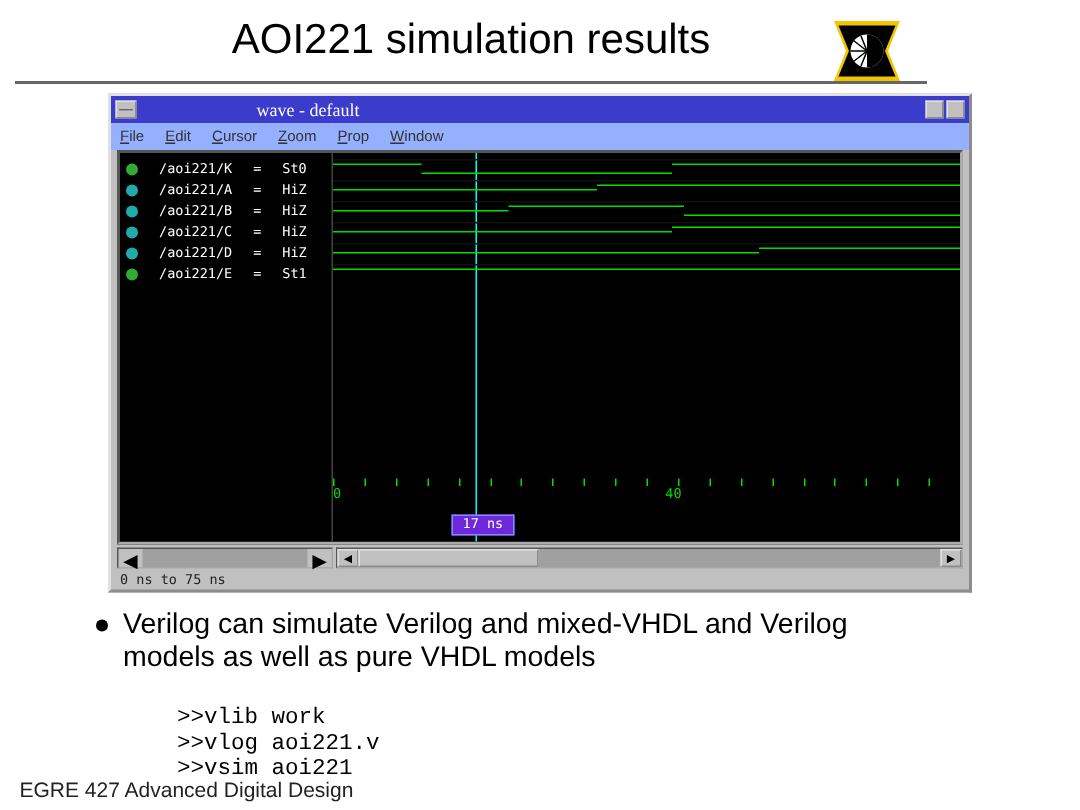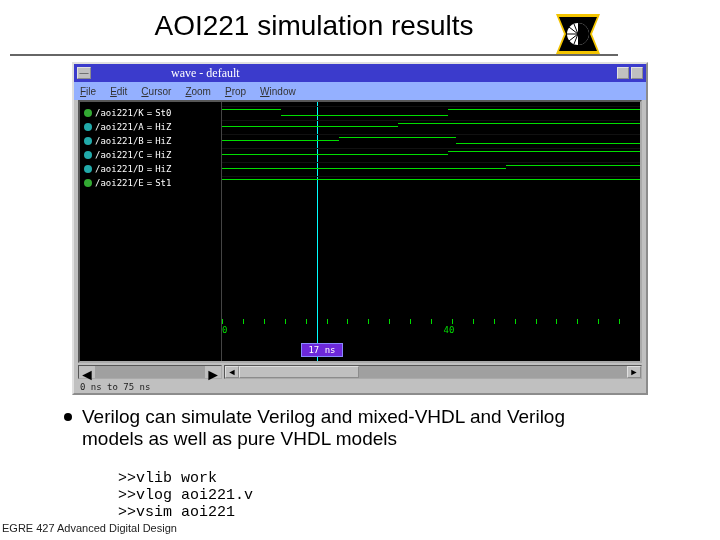--- a/index.html
+++ b/index.html
@@ -104,21 +104,21 @@
     color: #fff;
     font-family: monospace;
     font-size: 9px;
     padding: 4px 4px;
     border-right: 1px solid #444;
   }
   .sigrow {
     display: flex;
     align-items: center;
     height: 14px;
-    gap: 3px;
+    gap: 14px;
   }
   .sigdot {
     width: 8px; height: 8px; border-radius: 50%;
     background: #2aa;
     flex-shrink: 0;
   }
   .sigdot.green { background: #3a3; }
   .waves {
     flex: 1;
     position: relative;
@@ -231,23 +231,23 @@
     left: 118px;
     top: 470px;
     font-family: "Courier New", monospace;
     font-size: 15px;
     line-height: 17px;
     color: #000;
     white-space: pre;
   }
   .footer {
     position: absolute;
-    left: 2px;
+    left: 13px;
     bottom: 6px;
-    font-size: 11px;
+    font-size: 14px;
     color: #222;
   }
 </style>
 </head>
 <body>
 
 <div class="slide">
 
   <div class="title">AOI221 simulation results</div>
 

